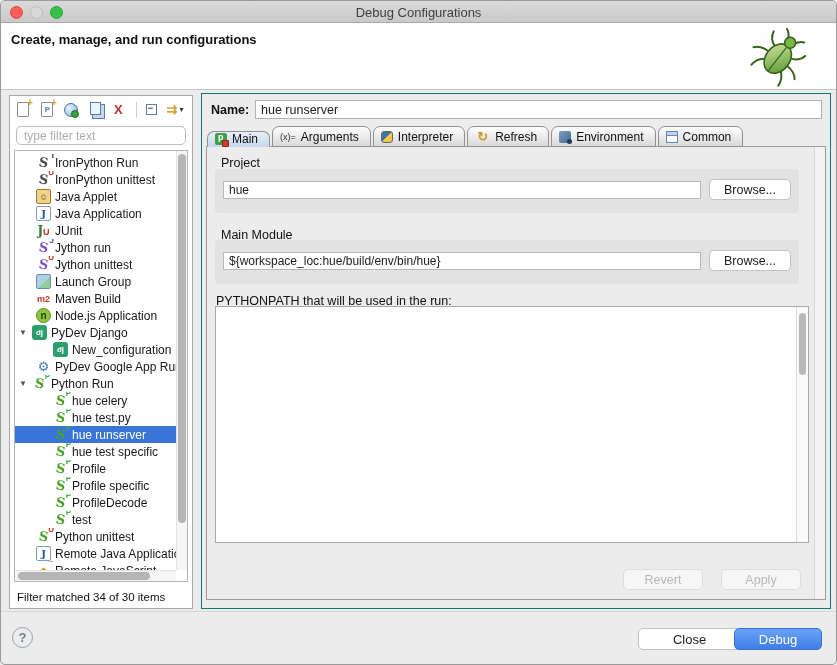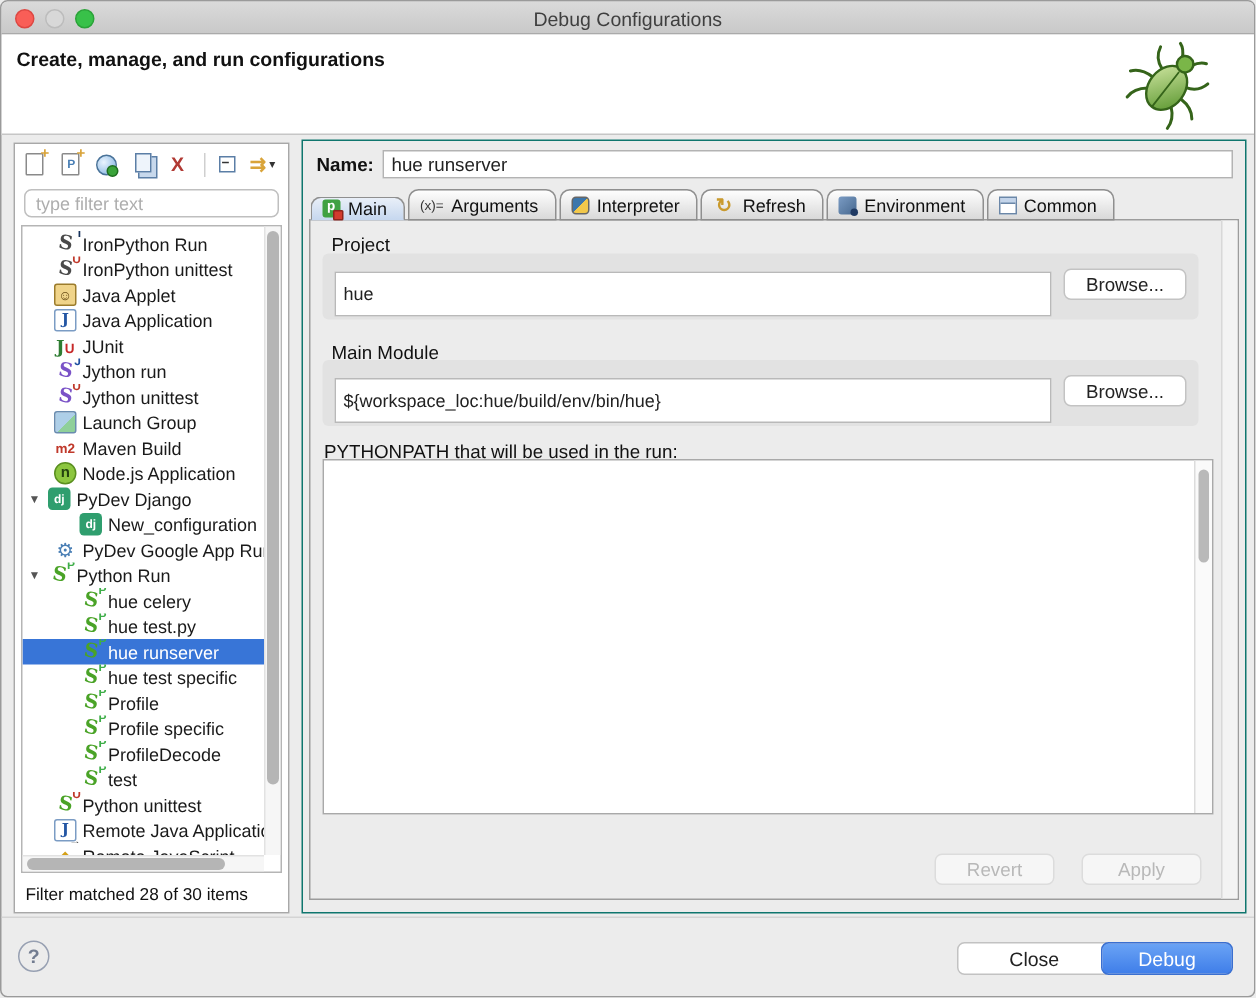--- a/index.html
+++ b/index.html
@@ -48,21 +48,21 @@
   .name-input { position:absolute; left:53px; right:8px; top:6px; height:19px; border:1px solid #b3b3b3; font-size:12.5px;
     padding:0 5px; color:#222; background:#fff; font-family:"Liberation Sans",sans-serif; }
   .tabs { position:absolute; left:5px; top:31px; right:4px; height:22px; display:flex; align-items:flex-end; z-index:3; }
   .tab { display:flex; align-items:center; gap:5px; padding:0 11px 0 7px; height:21px; margin-right:2px;
     border:1px solid #8f8f8f; border-radius:7px 7px 0 0; background:linear-gradient(#fefefe,#d9d9d9);
     font-size:12px; color:#111; cursor:default; }
   .tab.selected { background:linear-gradient(#e9eff8,#c7d8ef); height:16px; border-bottom-color:#c7d8ef; }
   .tab-content { position:absolute; left:4px; right:4px; top:52px; bottom:8px; border:1px solid #9c9c9c; background:#ececec; z-index:1; }
   .section-label { position:absolute; left:14px; font-size:12.5px; color:#111; }
   .group { position:absolute; left:8px; right:26px; height:44px; background:#e2e2e2; border-radius:4px; }
-  .group input { position:absolute; left:8px; top:12px; right:98px; height:30px; border:1px solid #b9b9b9; background:#fff;
+  .group input { position:absolute; left:8px; top:12px; right:98px; height:18px; border:1px solid #b9b9b9; background:#fff;
     font-size:12px; padding:0 5px; color:#222; font-family:"Liberation Sans",sans-serif; }
   .browse-btn { position:absolute; right:8px; top:10px; width:82px; height:21px; background:#fff; border:1px solid #c3c3c3;
     border-radius:5px; font-size:12.5px; color:#222; font-family:"Liberation Sans",sans-serif; }
   .path-label { top:147px; left:9px; }
   .path-list { position:absolute; left:8px; right:16px; top:159px; height:237px; background:#fff; border:1px solid #a9a9a9; overflow:hidden; }
   .path-lines { position:absolute; left:0; right:12px; top:1px; bottom:0; overflow:hidden; }
   .path-line { font-size:11px; line-height:14.8px; height:14.8px; color:#1d1d1d; white-space:nowrap; padding-left:4px; }
   .list-vscroll { position:absolute; right:0; top:0; bottom:0; width:12px; background:#fafafa; border-left:1px solid #dcdcdc; }
   .list-vscroll .thumb { position:absolute; left:2px; right:2px; top:6px; height:62px; background:#b9b9b9; border-radius:5px; }
   .outer-vscroll { position:absolute; right:0; top:0; bottom:0; width:11px; background:#f3f3f3; border-left:1px solid #d8d8d8; }
@@ -330,21 +330,21 @@
             <span>Remote JavaScript</span>
           </div>
       </div>
       <div class="vscroll">
           <div class="thumb"></div>
         </div>
       <div class="hscroll">
           <div class="thumb"></div>
         </div>
     </div>
-    <div class="filter-status">Filter matched 28 of 30 items</div>
+    <div class="filter-status">Filter matched 34 of 30 items</div>
   </div>
 
   <div class="right-panel">
     <div class="name-row">
       <span class="name-label">Name:</span>
       <input class="name-input" type="text" value="hue runserver" style="">
     </div>
     <div class="tabs">
       <div class="tab selected">
           <span class="ico icon-main"></span>

